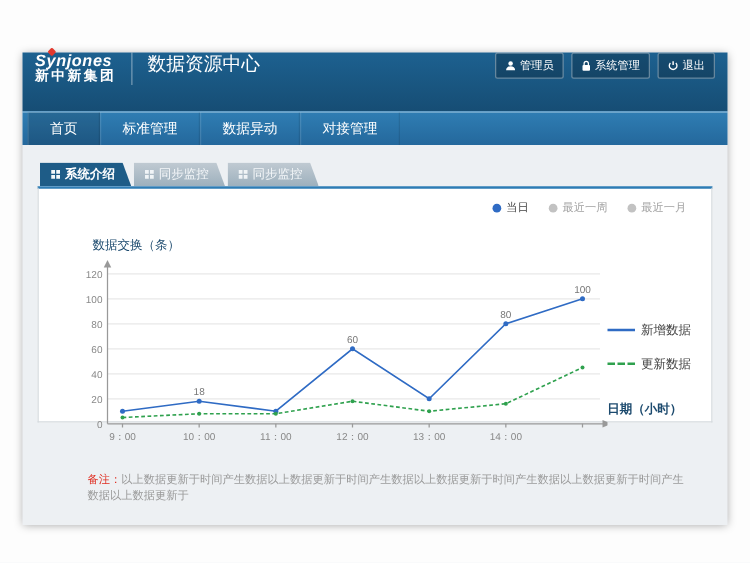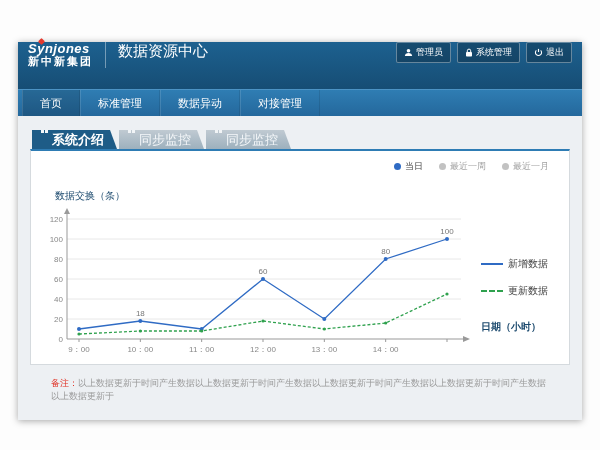--- a/index.html
+++ b/index.html
@@ -21,26 +21,26 @@
 
   
   .nav { height:27px; background:linear-gradient(#2f7db3,#24689c); display:flex; padding-left:4px; border-top:1px solid #4c93c4; }
   .nav-item { line-height:26px; padding:0 17px; color:#fff; font-size:11px; cursor:pointer;
               border-right:1px solid rgba(0,0,0,.10); border-left:1px solid rgba(255,255,255,.12); }
   .nav-item.active { background:rgba(0,0,0,.16); }
 
   
   .content { height:307px; padding:14px 12px 0; }
   .tabs { display:flex; gap:2px; padding-left:2px; }
-  .tab { height:19px; line-height:19px; font-size:13px; padding:0 13px 0 9px; color:#fff; display:flex; gap:4px;
+  .tab { height:19px; line-height:19px; font-size:10px; padding:0 13px 0 9px; color:#fff; display:flex; align-items:center; gap:4px;
          clip-path:polygon(0 0, calc(100% - 7px) 0, 100% 100%, 0 100%); cursor:pointer; }
   .tab.active { background:#1e5c87; font-weight:bold; }
   .tab.inactive { background:linear-gradient(#c0cad2,#9db0bd); color:#f4f7f9; }
   .tab-ico { width:3px; height:3px; background:currentColor; box-shadow:4px 0 0 currentColor, 0 4px 0 currentColor, 4px 4px 0 currentColor; margin:-4px 4px 0 0; opacity:.95; }
-  .panel { background:#fff; border:1px solid #d5dade; border-top:2px solid #2e7cb4; height:216px; position:relative; }
+  .panel { background:#fff; border:1px solid #d5dade; border-top:2px solid #2e7cb4; height:189px; position:relative;padding-left:19px; }
 
   
   .filters { display:flex; justify-content:flex-end; gap:16px; padding:9px 20px 0; }
   .filter { display:flex; align-items:center; gap:4px; font-size:9px; color:#a2a2a2; cursor:pointer; }
   .filter .dot { width:7px; height:7px; border-radius:50%; background:#c2c2c2; }
   .filter.active { color:#444; }
   .filter.active .dot { background:#2f6bc4; }
 
   .ylabel { margin:16px 0 2px 24px; color:#1c4a6e; font-size:10px; font-weight:normal; }
   .chart-row { display:flex; padding:0 2px 0 6px; }

